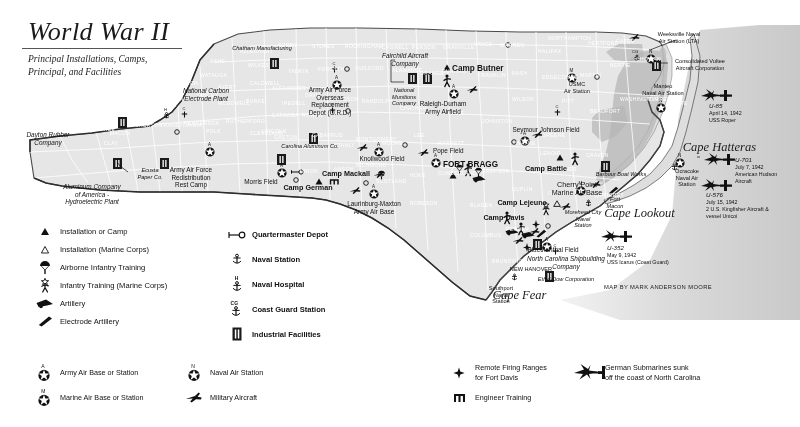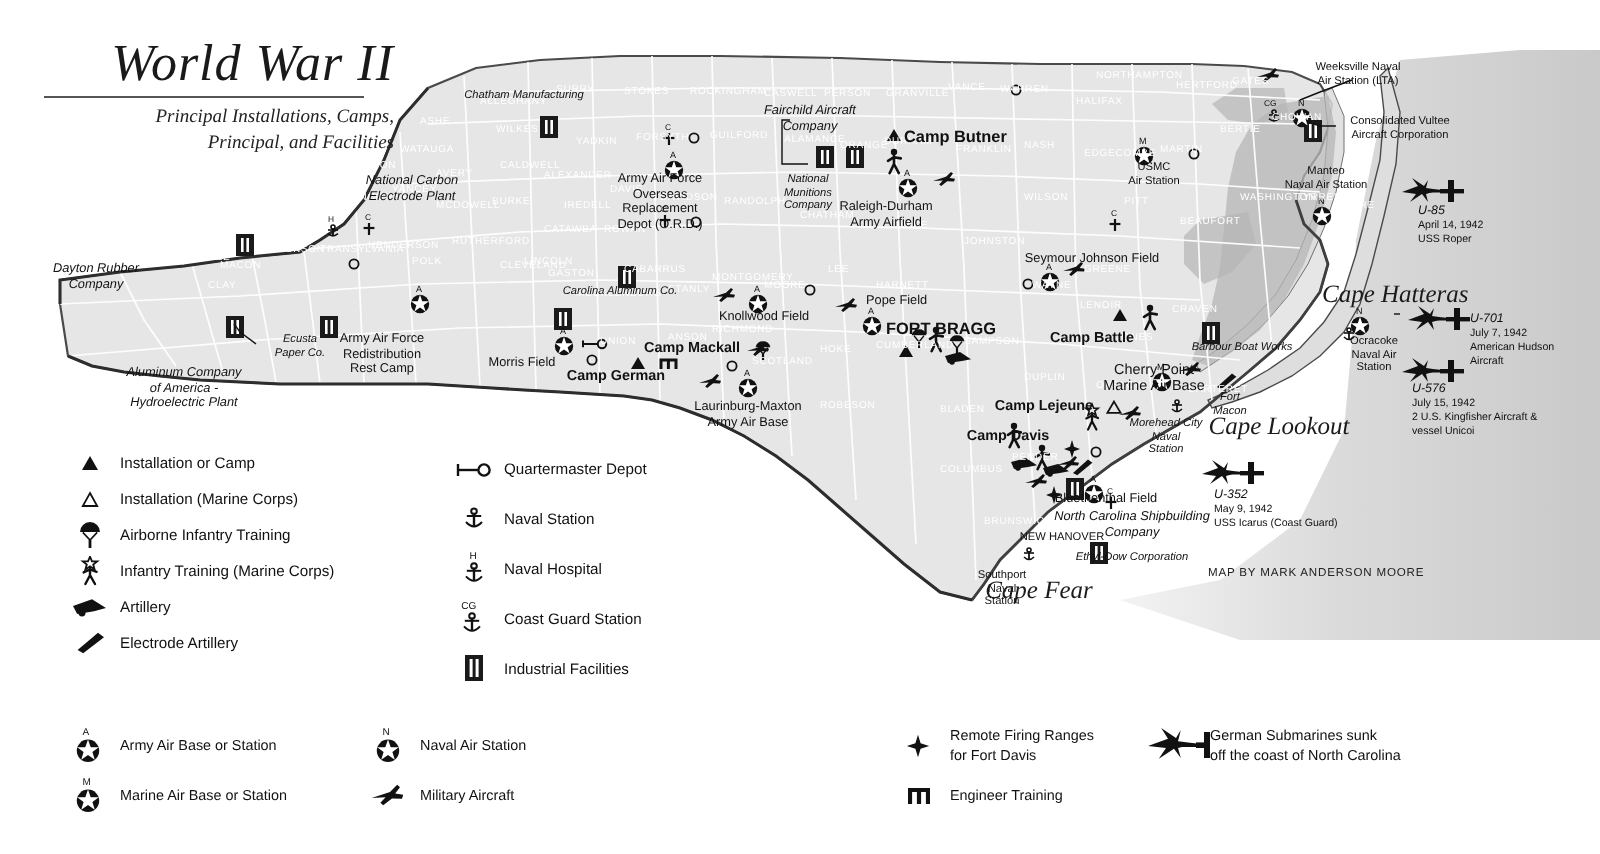--- a/index.html
+++ b/index.html
@@ -6,21 +6,21 @@
   html, body {
     margin: 0; padding: 0;
     width: 800px; height: 427px;
     overflow: hidden;
     background: #ffffff;
     font-family: "Liberation Sans", sans-serif;
   }
   #page { position: relative; width: 800px; height: 427px; background: #fff; }
 
   
-  #title-block { position: absolute; left: 22px; top: 18px; width: 175px; text-align: right; }
+  #title-block { position: absolute; left: 22px; top: 18px; width: 175px; }
   #map-title {
     font-family: "Liberation Serif", serif;
     font-style: italic;
     font-size: 26px;
     color: #1a1a1a;
     letter-spacing: 0.5px;
     line-height: 1.05;
     padding-left: 6px;
   }
   #title-rule { height: 1px; background: #555; margin: 3px 0 4px 0; width: 160px; }
@@ -92,21 +92,21 @@
   
   .gi { position: absolute; pointer-events: none; }
   .gi svg { display: block; overflow: visible; }
 
   
   #legend-main { position: absolute; left: 30px; top: 222px; width: 380px; }
   .lrow { display: flex; align-items: center; height: 18px; }
   .lic { width: 30px; display: flex; align-items: center; justify-content: center; flex: 0 0 30px; }
   .ltx { font-size: 7.6px; color: #111; font-family: "Liberation Sans", sans-serif; }
 
-  #legend-col2 { position: absolute; left: 222px; top: 222px; width: 200px; }
+  #legend-col2 { position: absolute; left: 222px; top: 222px; width: 200px; font-weight: bold; }
   .lrow2 { display: flex; align-items: center; height: 25px; }
 
   #legend-bottom { position: absolute; left: 28px; top: 360px; width: 760px; }
   .bcol { display: flex; flex-direction: column; }
   .brow { display: flex; align-items: center; height: 25px; }
   .bic { width: 32px; display: flex; align-items: center; justify-content: center; flex: 0 0 32px; }
   .btx { font-size: 7.2px; color: #111; line-height: 1.28; font-family: "Liberation Sans", sans-serif; }
 </style>
 </head>
 <body>
@@ -913,21 +913,21 @@
 Aircraft Corporation</div>
       <div class="mlabel sz7 ctr" style="left: 603px; width: 120px; top: 83px;">Manteo
 Naval Air Station</div>
       <div class="mlabel sz7 ctr" style="left: 627px; width: 120px; top: 168px;">Ocracoke
 Naval Air
 Station</div>
       <div class="mlabel sz7 ctr" style="left: 517px; width: 120px; top: 81px;">USMC
 Air Station</div>
     </div>
   <div id="cape-layer">
-      <div class="capelbl" style="left: 661px; top: 140px; width: 95px; text-align: left;">Cape Hatteras</div>
+      <div class="capelbl" style="left: 661px; top: 140px; width: 95px; text-align: right;">Cape Hatteras</div>
       <div class="capelbl" style="left: 592px; top: 206px; width: 95px; text-align: center;">Cape Lookout</div>
       <div class="capelbl" style="left: 472px; top: 288px; width: 95px; text-align: center;">Cape Fear</div>
     </div>
   <div id="uboat-layer">
       <div class="uboat" style="left: 709px; top: 102px;"><div class="uname">U-85</div><div>April 14, 1942</div><div>USS Roper</div></div>
       <div class="uboat" style="left: 735px; top: 156px;"><div class="uname">U-701</div><div>July 7, 1942</div><div>American Hudson
 Aircraft</div></div>
       <div class="uboat" style="left: 706px; top: 191px;"><div class="uname">U-576</div><div>July 15, 1942</div><div>2 U.S. Kingfisher Aircraft &amp;
 vessel Unicoi</div></div>
       <div class="uboat" style="left: 607px; top: 244px;"><div class="uname">U-352</div><div>May 9, 1942</div><div>USS Icarus (Coast Guard)</div></div>

